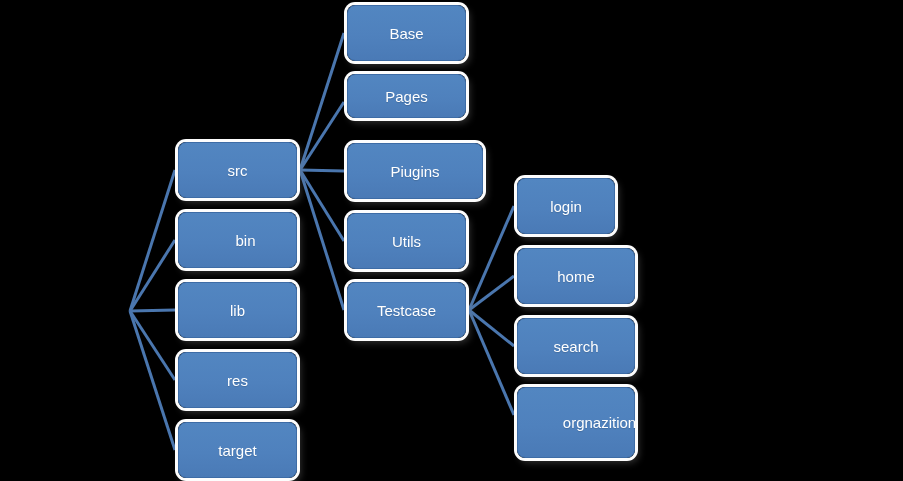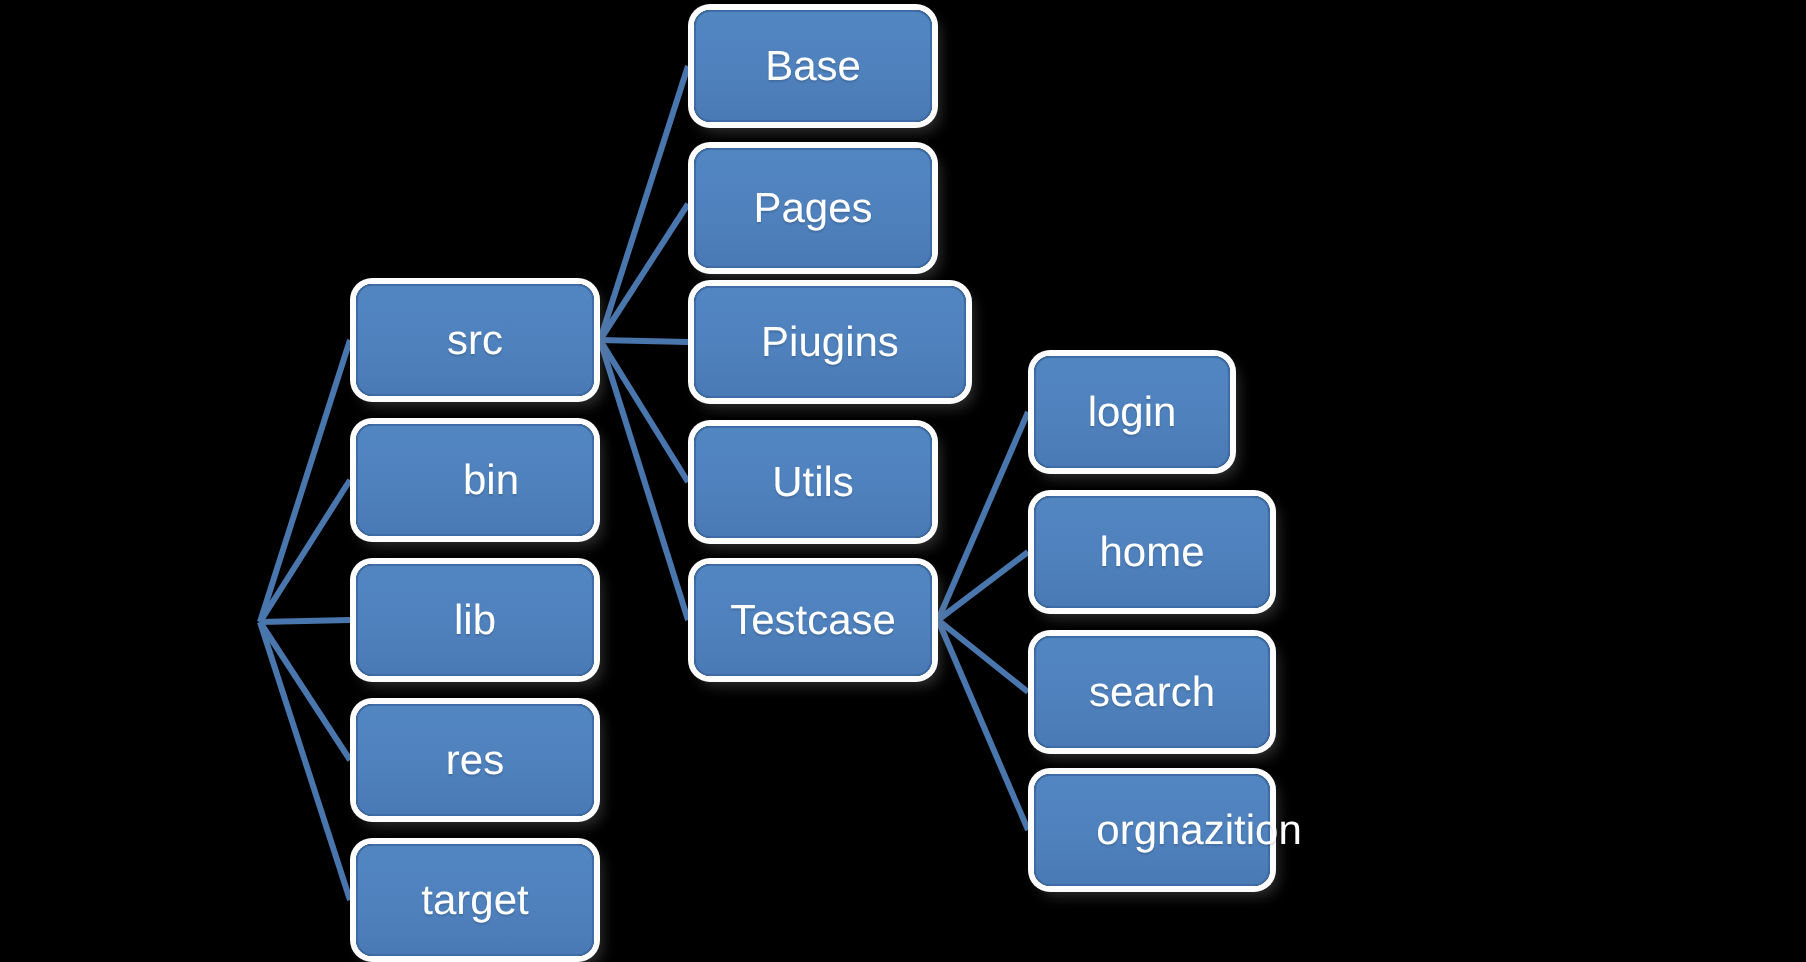--- a/index.html
+++ b/index.html
@@ -29,21 +29,21 @@
     background: linear-gradient(180deg, #5286c1 0%, #4f81bd 55%, #4a7ab6 100%);
     border: 1.5px solid #3d6ca6;
     border-radius: 8px;
     box-shadow: 0 0 0 3px #fdfdfd, 3px 4px 7px 1px rgba(125,125,125,0.38);
     display: flex;
     align-items: center;
     justify-content: center;
   }
   .node-label {
     color: #ffffff;
-    font-size: 21px;
+    font-size: 15px;
     line-height: 1;
     white-space: nowrap;
     text-shadow: 0 1px 1px rgba(0,0,0,0.15);
   }
 </style>
 </head>
 <body>
 
 <div id="stage">
   <svg id="edges" viewBox="0 0 903 481">
@@ -74,37 +74,37 @@
   </div>
   <div class="node" style="left: 178px; top: 352px; width: 119px; height: 56px;">
     <span class="node-label">res</span>
   </div>
   <div class="node" style="left: 178px; top: 422px; width: 119px; height: 56px;">
     <span class="node-label">target</span>
   </div>
   <div class="node" style="left: 347px; top: 5px; width: 119px; height: 56px;">
     <span class="node-label">Base</span>
   </div>
-  <div class="node" style="left: 347px; top: 74px; width: 119px; height: 60px; align-items: center;">
+  <div class="node" style="left: 347px; top: 74px; width: 119px; height: 44px; align-items: center;">
     <span class="node-label">Pages</span>
   </div>
   <div class="node" style="left: 347px; top: 143px; width: 136px; height: 56px;">
     <span class="node-label">Piugins</span>
   </div>
   <div class="node" style="left: 347px; top: 213px; width: 119px; height: 56px;">
     <span class="node-label">Utils</span>
   </div>
   <div class="node" style="left: 347px; top: 282px; width: 119px; height: 56px;">
     <span class="node-label">Testcase</span>
   </div>
   <div class="node" style="left: 517px; top: 178px; width: 98px; height: 56px;">
     <span class="node-label">login</span>
   </div>
   <div class="node" style="left: 517px; top: 248px; width: 118px; height: 56px;">
     <span class="node-label">home</span>
   </div>
   <div class="node" style="left: 517px; top: 318px; width: 118px; height: 56px;">
     <span class="node-label">search</span>
   </div>
-  <div class="node" style="left: 517px; top: 387px; width: 118px; height: 56px; padding-left: 47px;">
+  <div class="node" style="left: 517px; top: 387px; width: 118px; height: 71px; padding-left: 47px;">
     <span class="node-label">orgnazition</span>
   </div>
 </div>
 
 </body></html>

